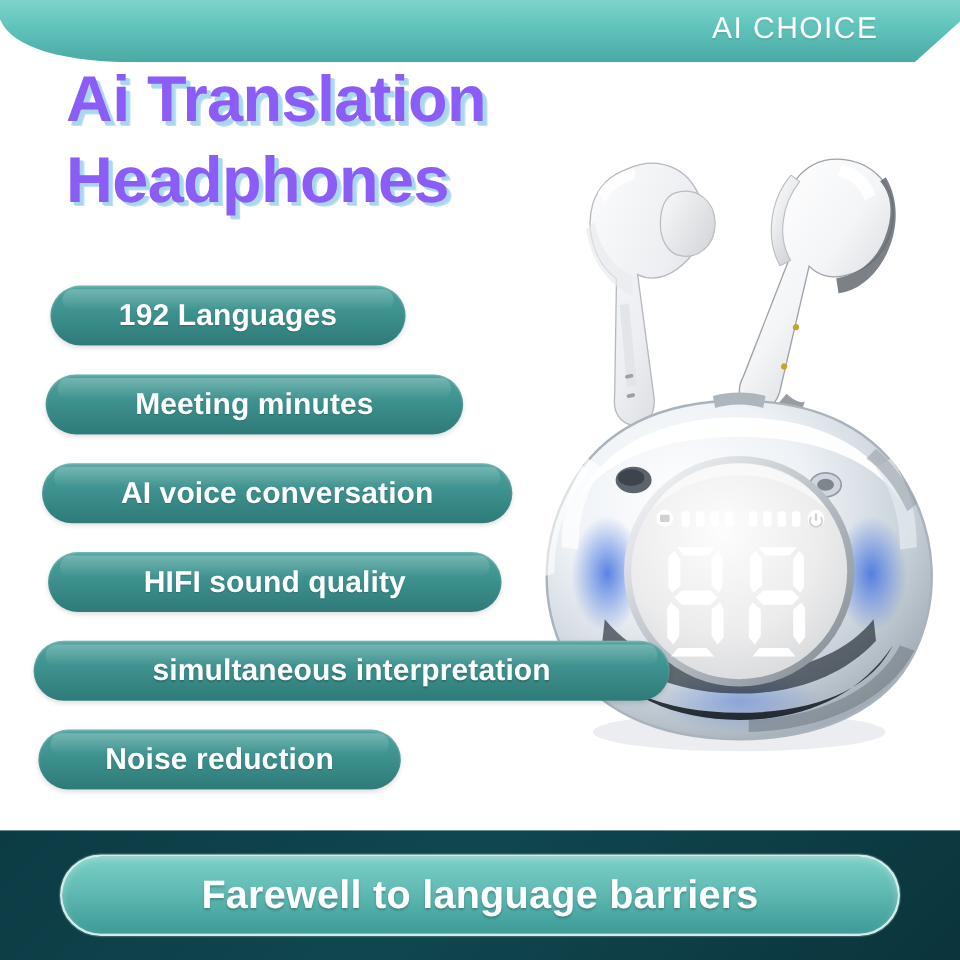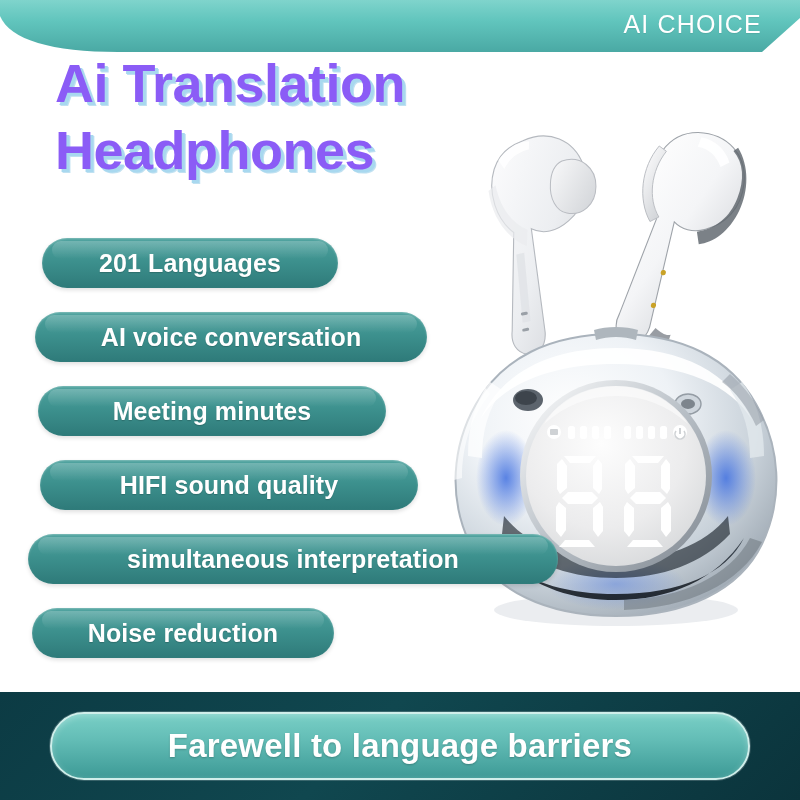--- a/index.html
+++ b/index.html
@@ -28,21 +28,21 @@
   }
   .top-banner .band {
     position:absolute;
     left:0; top:0; width:800px; height:52px;
     background:linear-gradient(180deg,#7fd4cc 0%, #61c5bd 40%, #4aa9a4 100%);
     -webkit-clip-path: path("M0,0 L800,0 L800,18 L762,52 L118,52 C52,52 10,40 0,16 Z");
     clip-path: path("M0,0 L800,0 L800,18 L762,52 L118,52 C52,52 10,40 0,16 Z");
   }
   .top-banner .brand {
     position:absolute;
-    right:38px; top:9px;
+    right:68px; top:9px;
     color:#ffffff;
     font-size:25px;
     letter-spacing:1.2px;
     font-weight:400;
     line-height:30px;
     white-space:nowrap;
     text-shadow:0 1px 1px rgba(0,0,0,.08);
   }
 
   
@@ -296,23 +296,23 @@
     <div class="band"></div>
     <div class="brand">AI CHOICE</div>
   </div>
 
   <div class="headline">
     <span class="line line1">Ai Translation</span>
     <span class="line line2">Headphones</span>
   </div>
 
   <div class="features">
-    <div class="pill pill-0">201 Languages</div>
+    <div class="pill pill-0">192 Languages</div>
+    <div class="pill pill-2">Meeting minutes</div>
     <div class="pill pill-1">AI voice conversation</div>
-    <div class="pill pill-2">Meeting minutes</div>
     <div class="pill pill-3">HIFI sound quality</div>
     <div class="pill pill-5">simultaneous interpretation</div>
     <div class="pill pill-4">Noise reduction</div>
   </div>
 
   <div class="bottom-banner">
     <div class="bottom-pill">Farewell to language barriers</div>
   </div>
 
 </div>

